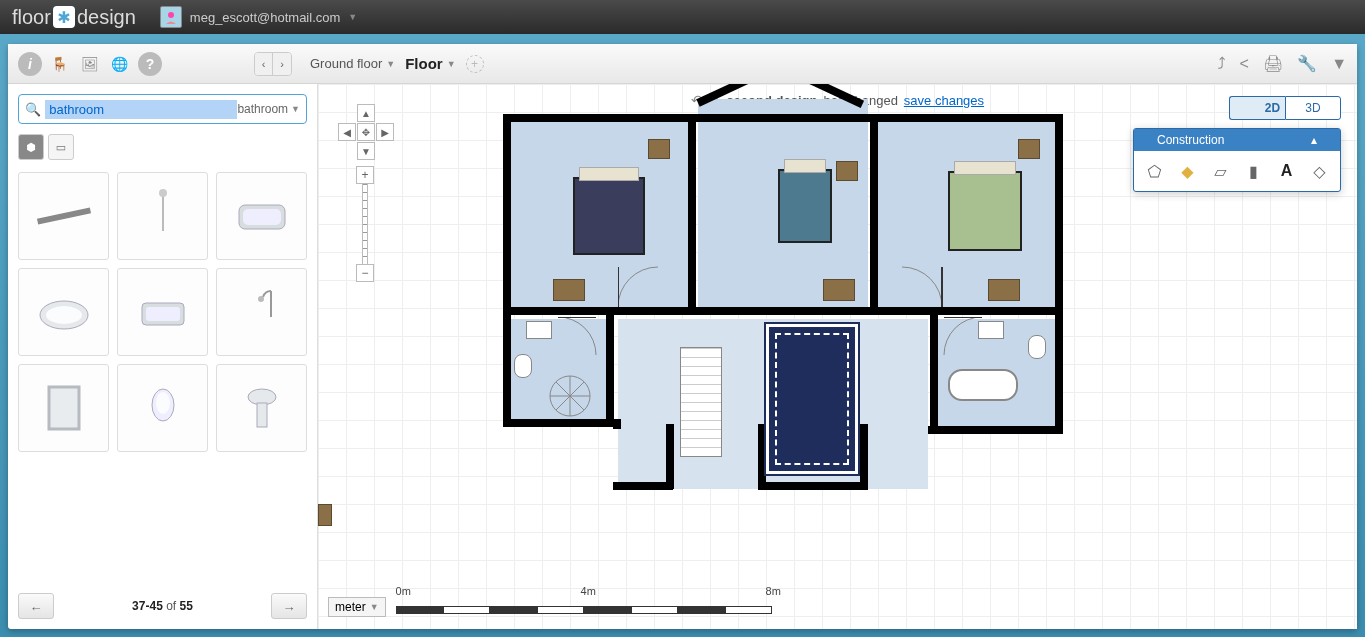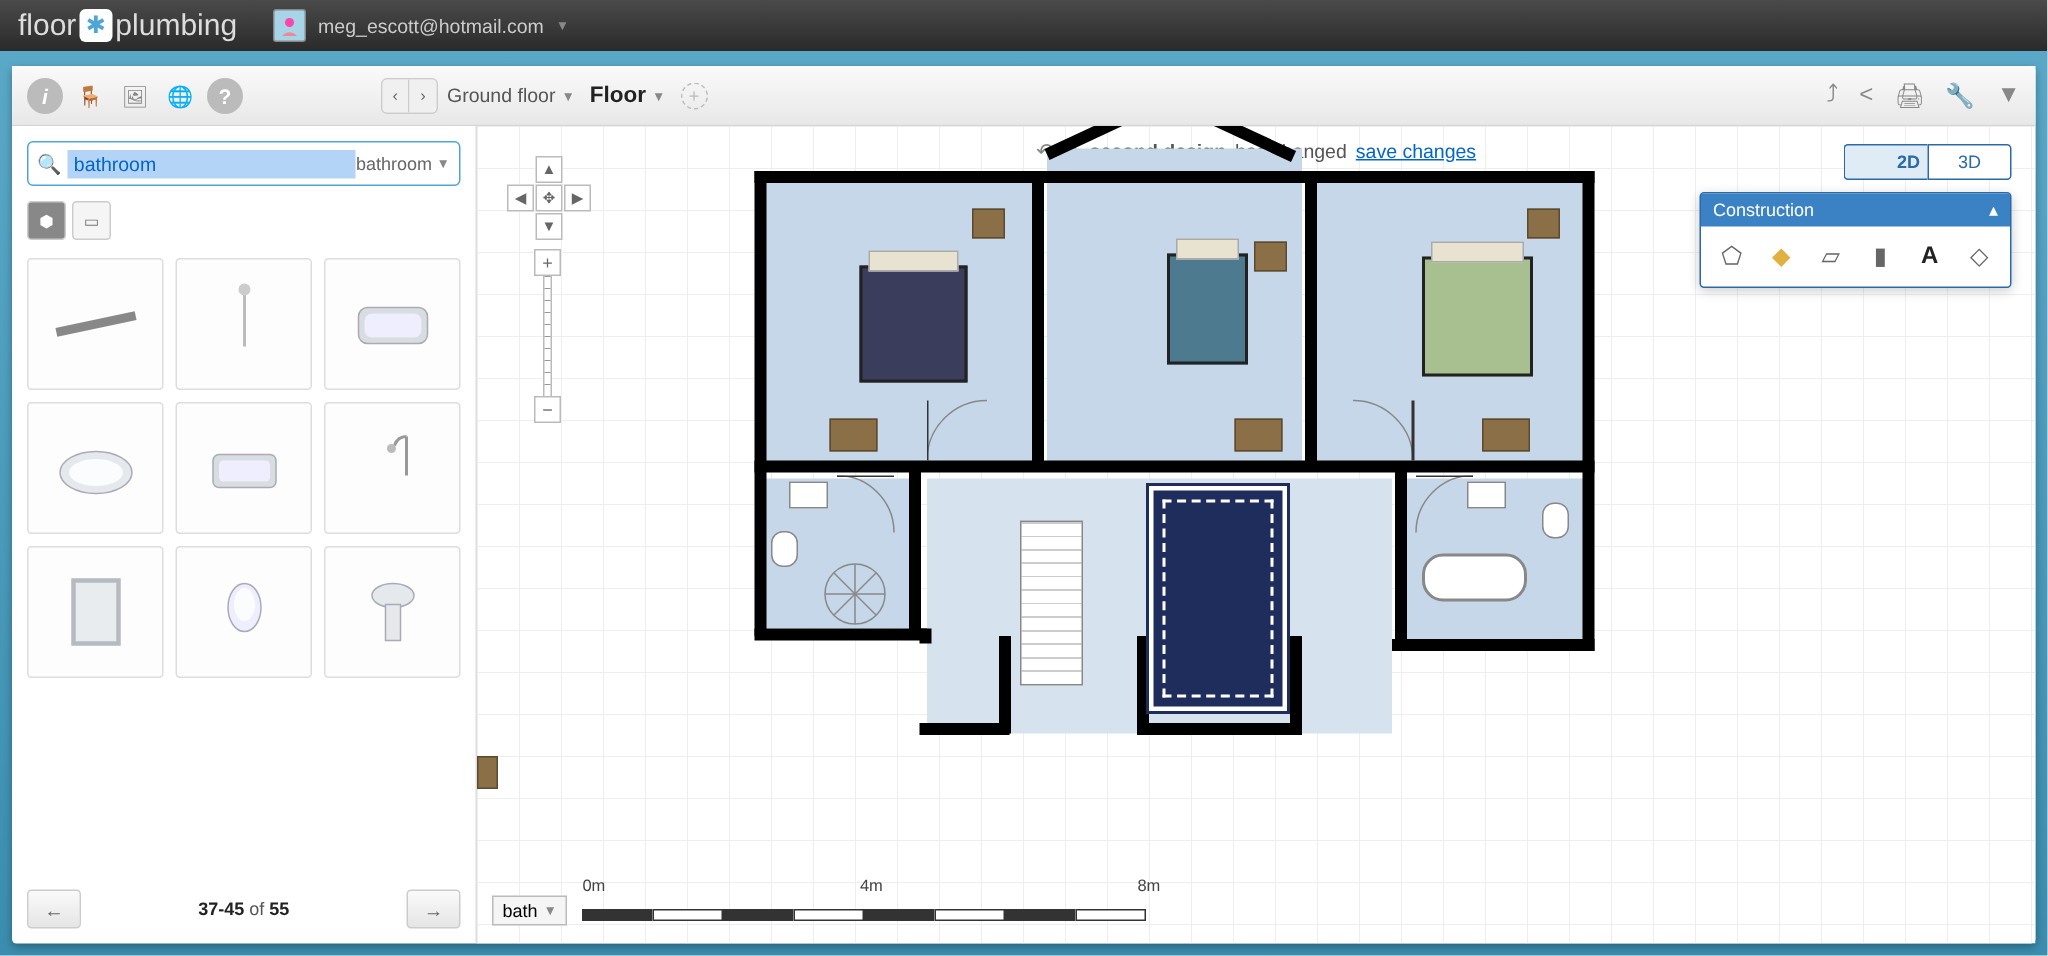--- a/index.html
+++ b/index.html
@@ -15,21 +15,21 @@
 
 .main-wrap { position: absolute; top: 34px; left: 0; right: 0; bottom: 0; background: linear-gradient(#5aa8c8, #3b8daf); padding: 10px 8px 8px 8px; }
 .app { background: #fff; height: 100%; border-radius: 3px; display: flex; flex-direction: column; box-shadow: 0 2px 6px rgba(0,0,0,0.3); }
 
 .toolbar { height: 40px; display: flex; align-items: center; padding: 0 10px; border-bottom: 1px solid #d5d5d5; background: linear-gradient(#fafafa, #e8e8e8); gap: 6px; }
 .tb-icon { width: 24px; height: 24px; border-radius: 50%; display: flex; align-items: center; justify-content: center; color: #888; font-size: 14px; cursor: pointer; }
 .tb-sep-flex { flex: 0 0 80px; }
 .nav-btns { display: flex; border: 1px solid #ccc; border-radius: 4px; overflow: hidden; }
 .nav-btns span { width: 18px; height: 22px; display: flex; align-items: center; justify-content: center; background: #f0f0f0; cursor: pointer; font-size: 11px; color: #666; }
 .nav-btns span:first-child { border-right: 1px solid #ccc; }
-.breadcrumb { display: flex; align-items: center; gap: 10px; color: #555; }
+.breadcrumb { display: flex; align-items: center; gap: 10px; margin-left: 12px; color: #555; }
 .bc-item { cursor: pointer; display: flex; align-items: center; gap: 4px; }
 .bc-item.active { font-weight: bold; color: #222; font-size: 15px; }
 .caret-down { font-size: 9px; color: #888; }
 .add-circle { width: 18px; height: 18px; border-radius: 50%; border: 1px dashed #bbb; display: flex; align-items: center; justify-content: center; color: #bbb; font-size: 12px; cursor: pointer; }
 .tb-right { margin-left: auto; display: flex; gap: 14px; align-items: center; color: #888; }
 .tb-right span { cursor: pointer; font-size: 16px; }
 
 .content { flex: 1; display: flex; overflow: hidden; }
 
 .sidebar { width: 310px; border-right: 1px solid #ddd; display: flex; flex-direction: column; padding: 10px; }
@@ -70,38 +70,38 @@
 .fp-room { position: absolute; background: #c5d7e8; }
 .fp-furniture { position: absolute; background: #8b6f47; border: 1px solid #5c4a30; }
 
 .view-switch { position: absolute; top: 12px; right: 16px; display: flex; }
 .vs-btn { width: 56px; height: 24px; border: 1px solid #2a6aa8; display: flex; align-items: center; justify-content: center; font-size: 12px; color: #2a6aa8; cursor: pointer; background: #fff; }
 .vs-btn.active { background: #e0ecf5; font-weight: bold; }
 .vs-btn:first-child { border-radius: 3px 0 0 3px; border-right: none; padding-left: 42px; }
 .vs-btn:last-child { border-radius: 0 3px 3px 0; }
 
 .construction-panel { position: absolute; top: 44px; right: 16px; width: 208px; border: 1px solid #2a6aa8; border-radius: 3px; background: #fff; box-shadow: 0 2px 8px rgba(0,0,0,0.2); }
-.cp-header { background: #3b82c4; color: #fff; padding: 4px 8px; font-size: 12px; display: flex; align-items: center; justify-content: space-between; }
+.cp-header { background: #3b82c4; color: #fff; padding: 4px 23px; font-size: 12px; display: flex; align-items: center; justify-content: space-between; }
 .cp-body { display: flex; gap: 8px; padding: 8px; align-items: center; justify-content: space-around; }
 .cp-tool { width: 24px; height: 24px; display: flex; align-items: center; justify-content: center; cursor: pointer; color: #666; font-size: 16px; }
 
 .bottom-ruler { position: absolute; bottom: 12px; left: 10px; display: flex; align-items: center; gap: 10px; }
 .unit-select { border: 1px solid #bbb; padding: 2px 6px; font-size: 12px; background: #f5f5f5; cursor: pointer; display: flex; align-items: center; gap: 4px; }
 .ruler-bar { position: relative; height: 16px; }
 .ruler-seg { display: inline-block; height: 8px; vertical-align: bottom; }
 .ruler-label { position: absolute; top: -14px; font-size: 11px; color: #444; }
 </style>
 </head>
 <body>
 
 <div class="topbar">
   <div class="logo">
     <span>floor</span>
     <span class="logo-icon">✱</span>
-    <span>plumbing</span>
+    <span>design</span>
   </div>
   <div class="user-area">
     <div class="avatar">
       <svg width="16" height="16" viewBox="0 0 16 16">
           <circle cx="8" cy="6" r="3" fill="#f4a"></circle>
           <path d="M3 15 Q8 10 13 15" fill="#e89"></path>
         </svg>
     </div>
     <span>meg_escott@hotmail.com</span>
     <span class="caret-down">▼</span>
@@ -365,21 +365,21 @@
           <span class="cp-tool" style="color:#e0b040">◆</span>
           <span class="cp-tool">▱</span>
           <span class="cp-tool">▮</span>
           <span class="cp-tool" style="font-weight:bold;color:#222">A</span>
           <span class="cp-tool">◇</span>
         </div>
       </div>
 
       <div class="bottom-ruler">
         <div class="unit-select">
-          <span>bath</span>
+          <span>meter</span>
               <span class="caret-down">▼</span>
         </div>
         <div class="ruler-bar" style="width:380px">
           <span class="ruler-label" style="left:0">0m</span>
           <span class="ruler-label" style="left:185px">4m</span>
           <span class="ruler-label" style="left:370px">8m</span>
           <span class="ruler-seg" style="width:47px;background:#333"></span><span class="ruler-seg" style="width:47px;background:#fff;border:1px solid #333"></span><span class="ruler-seg" style="width:47px;background:#333"></span><span class="ruler-seg" style="width:47px;background:#fff;border:1px solid #333"></span><span class="ruler-seg" style="width:47px;background:#333"></span><span class="ruler-seg" style="width:47px;background:#fff;border:1px solid #333"></span><span class="ruler-seg" style="width:47px;background:#333"></span><span class="ruler-seg" style="width:47px;background:#fff;border:1px solid #333"></span>
         </div>
       </div>
     </div>

